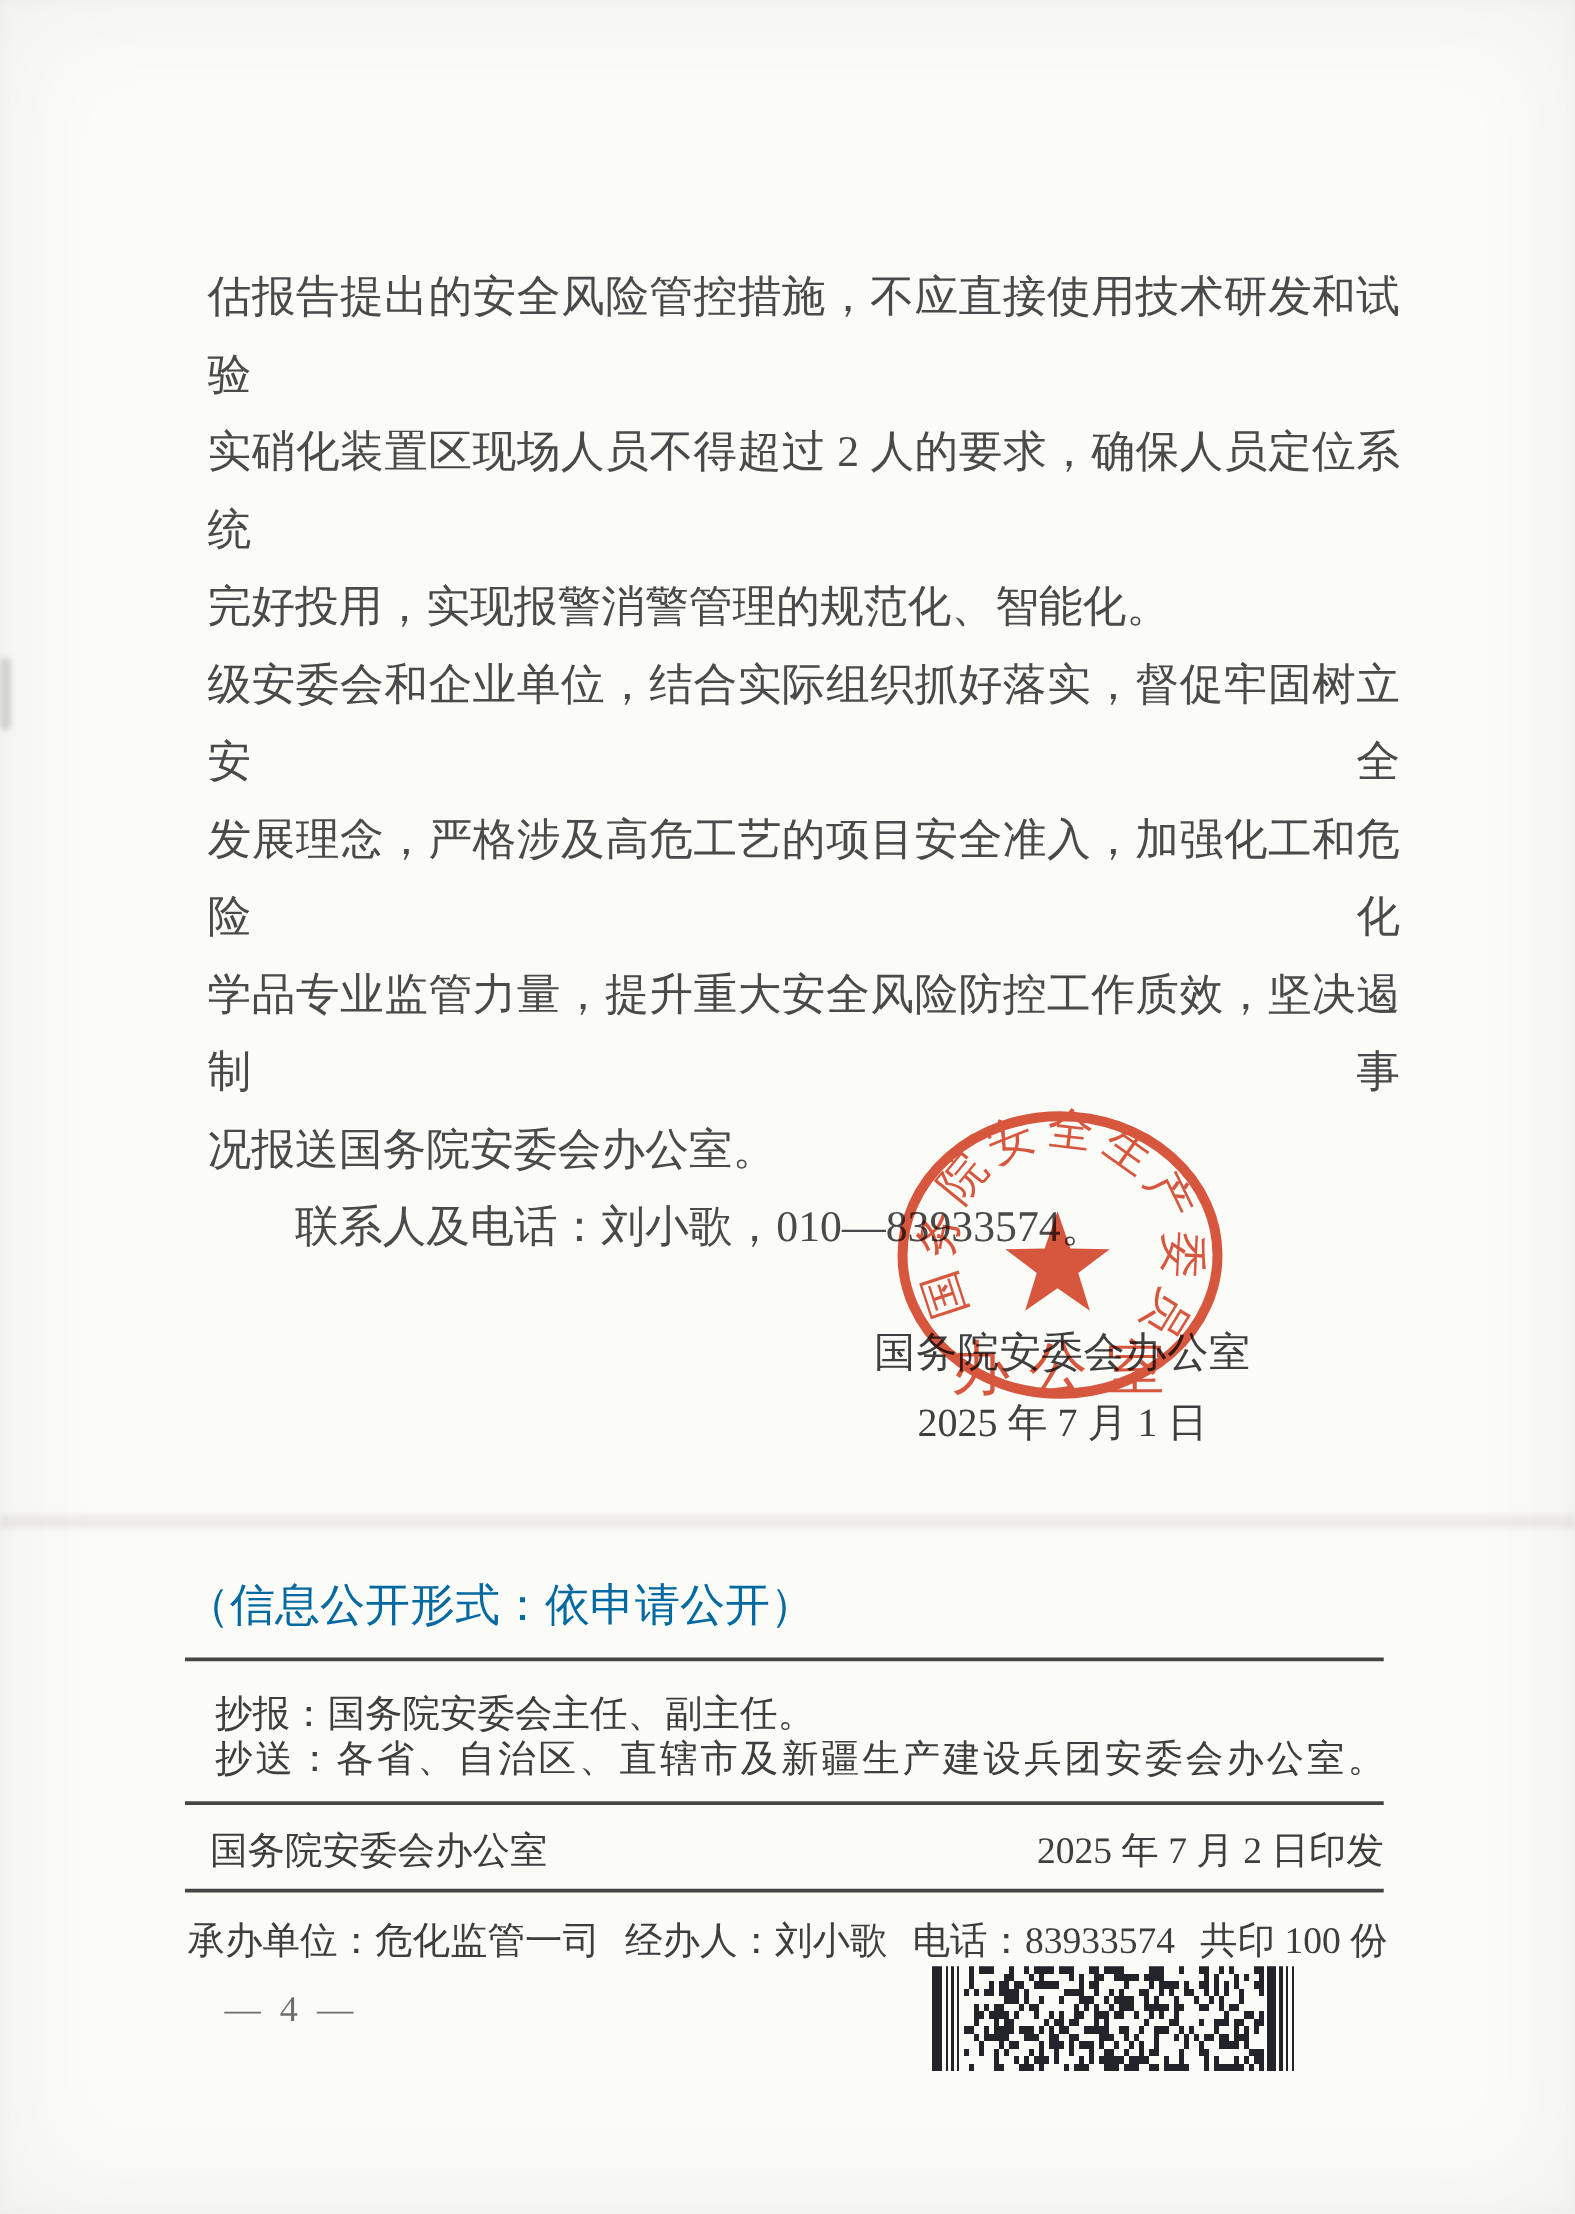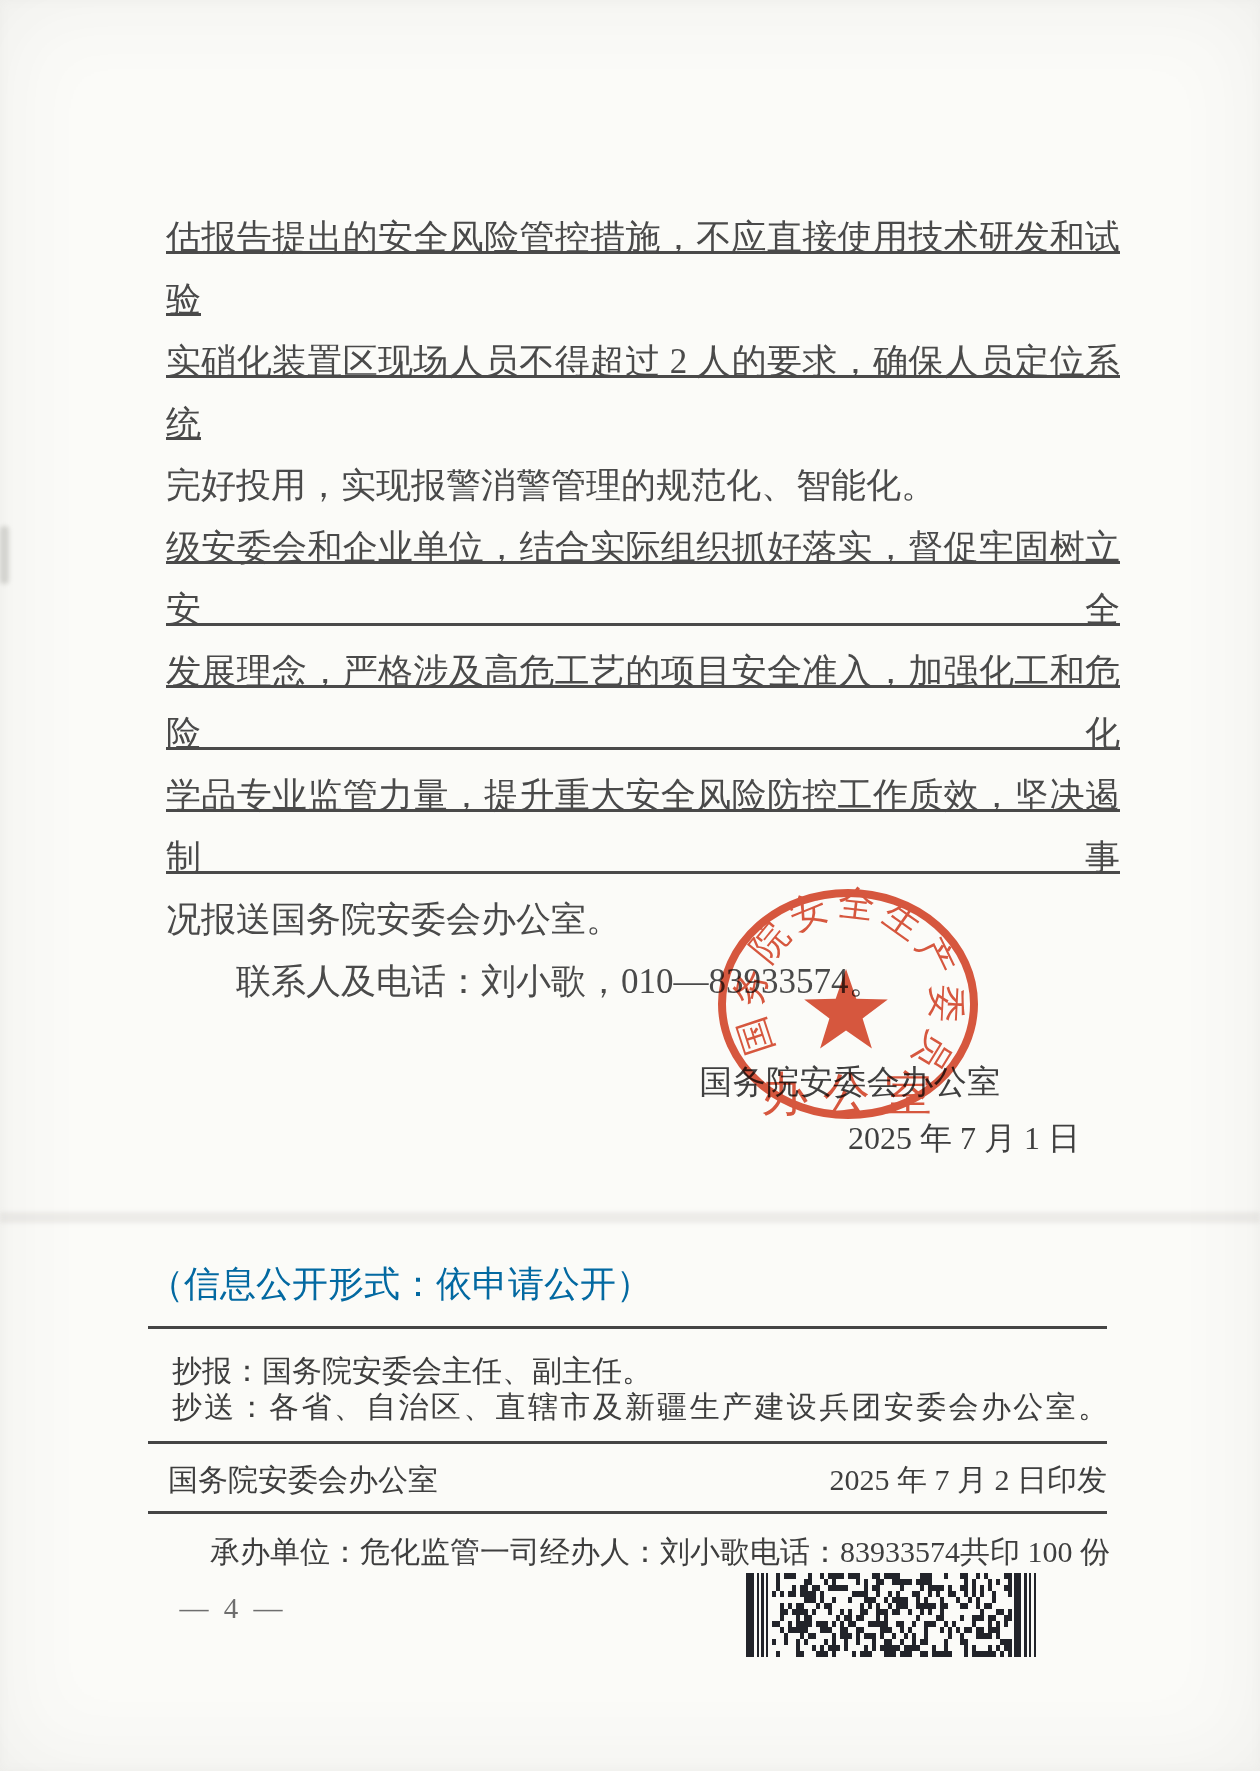--- a/index.html
+++ b/index.html
@@ -13,29 +13,29 @@
     position:absolute;inset:0;pointer-events:none;
     box-shadow:inset 0 0 90px rgba(90,88,80,0.07), inset 0 0 12px rgba(120,118,110,0.05);
   }
   
   .main-text{
     position:absolute;left:166px;top:207px;width:954px;
     font-size:35px;line-height:62px;color:#4a4a4a;
     letter-spacing:0;
   }
   .line{display:block;width:100%;box-sizing:border-box;white-space:nowrap;}
-  .line.full{white-space:normal;text-align:justify;text-align-last:justify;text-decoration:underline;}
+  .line.full{white-space:normal;text-align:justify;text-align-last:justify;}
   .line.indent{padding-left:70px;}
   
   .sig-org{
     position:absolute;left:620px;top:1060px;width:460px;text-align:center;
     font-size:33px;color:#3f3f3f;letter-spacing:0.5px;z-index:2;
   }
   .sig-date{
-    position:absolute;left:620px;top:1117px;width:460px;text-align:right;
+    position:absolute;left:620px;top:1117px;width:460px;text-align:center;
     font-size:32px;color:#3f3f3f;z-index:2;
   }
   
   .seal{
     position:absolute;left:714px;top:886px;width:268px;height:240px;z-index:3;
     mix-blend-mode:multiply;opacity:0.92;
   }
   
   .scan-band{
     position:absolute;left:0;top:1212px;width:1260px;height:11px;
@@ -60,21 +60,21 @@
     position:absolute;left:172px;top:1387px;width:936px;font-size:30px;color:#3e3e3e;
     text-align:justify;text-align-last:justify;
   }
   .imprint-row{
     position:absolute;left:168px;top:1460px;width:939px;
     display:flex;justify-content:space-between;align-items:baseline;
     font-size:30px;color:#3e3e3e;
   }
   .processing-row{
     position:absolute;left:150px;top:1532px;width:960px;
-    display:flex;justify-content:flex-end;align-items:baseline;
+    display:flex;justify-content:space-between;align-items:baseline;
     font-size:30px;color:#3e3e3e;white-space:nowrap;
   }
   .barcode{position:absolute;left:740px;top:1573px;width:306px;height:84px;}
   .page-number{
     position:absolute;left:158px;top:1592px;width:150px;text-align:center;
     font-size:29px;color:#6e6e6e;letter-spacing:4px;
   }
 </style>
 </head>
 <body>

